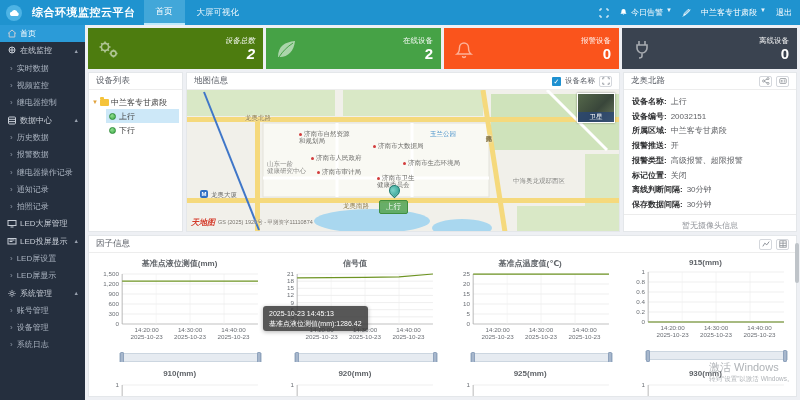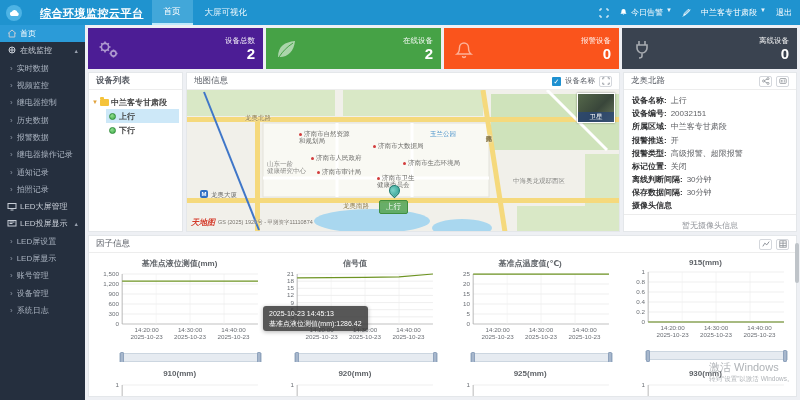--- a/index.html
+++ b/index.html
@@ -2,21 +2,21 @@
 <html><head>
 <meta charset="utf-8">
 <style>
   * { margin:0; padding:0; box-sizing:border-box; }
   html,body { width:800px; height:400px; overflow:hidden; }
   body { font-family:"Liberation Sans","DejaVu Sans",sans-serif; background:#eef0f4; }
   #app { position:relative; width:800px; height:400px; overflow:hidden; }
 
   
   header { position:absolute; left:0; top:0; width:800px; height:25px; background:#1f93cf; display:flex; align-items:center; color:#fff; z-index:30; }
-  .logo-wrap { display:flex; align-items:flex-end; gap:18px; padding:0 8px 0 6px;text-decoration:underline; }
+  .logo-wrap { display:flex; align-items:flex-start; gap:10px; padding:0 8px 0 6px; }
   .logo-circle { width:16px; height:16px; border-radius:50%; background:#4db3e4; display:flex; align-items:center; justify-content:center; }
   .app-title { font-size:11px; font-weight:bold; letter-spacing:0.5px; white-space:nowrap; }
   .nav-tabs { display:flex; height:25px; }
   .nav-tab { font-size:8.5px; padding:0 12px; display:flex; align-items:center; cursor:pointer; color:#eaf6fc; }
   .nav-tab.active { background:#42a7d9; border-bottom:2px solid #bfe9fb; color:#fff; }
   .nav-right { margin-left:auto; display:flex; align-items:center; gap:10px; padding-right:8px; font-size:8px; white-space:nowrap; }
   .nav-item { display:flex; align-items:flex-start; gap:3px; cursor:pointer; }
   .caret-down { font-size:6px; opacity:0.9; }
 
   
@@ -39,21 +39,21 @@
   .card .c-label { font-size:7.5px; opacity:0.95; }
   .card .c-value { font-size:15px; font-weight:bold; line-height:15px; }
 
   .mid-row { display:flex; gap:3px; height:160px; margin-bottom:3px; }
   .panel { background:#fff; border:1px solid #e4e7ea; display:flex; flex-direction:column; }
   .p-head { height:17px; flex:none; display:flex; align-items:center; padding:0 7px; border-bottom:1px solid #ededed; font-size:8.5px; color:#5a5e66; }
   .p-head .h-right { margin-left:auto; display:flex; align-items:center; gap:4px; }
   .mini-btn { width:13px; height:11px; border:1px solid #d4d7dc; border-radius:2px; display:flex; align-items:center; justify-content:center; background:#fff; cursor:pointer; }
 
   
-  #device-list-panel { width:95px; flex:none;font-weight:bold; }
+  #device-list-panel { width:95px; flex:none; }
   .tree { padding:5px 3px; font-size:8px; color:#444; }
   .tree-root { display:flex; align-items:center; gap:2px; height:14px; cursor:pointer; white-space:nowrap; }
   .tree-caret { font-size:6px; color:#e0a23c; }
   .folder { width:9px; height:7px; background:#f5c33b; border-radius:1px; position:relative; flex:none; }
   .folder:before { content:""; position:absolute; left:0; top:-2px; width:4px; height:2px; background:#f5c33b; border-radius:1px 1px 0 0; }
   .tree-child { display:flex; align-items:center; gap:3px; height:14px; margin-left:14px; padding:0 3px; cursor:pointer; white-space:nowrap; }
   .tree-child.selected { background:#cde8f8; }
   .gdot { width:7px; height:7px; border-radius:50%; background:radial-gradient(circle at 35% 30%, #8fdc8f, #3fae49); border:1px solid #2f8c38; flex:none; }
 
   
@@ -171,20 +171,30 @@
         <span class="lbl">实时数据</span>
       </div>
       <div class="side-item lvl1">
         <span class="arrow">›</span>
         <span class="lbl">视频监控</span>
       </div>
       <div class="side-item lvl1">
         <span class="arrow">›</span>
         <span class="lbl">继电器控制</span>
       </div>
+      <div class="side-item">
+        <span class="s-icon">
+          <svg class="ic" width="10" height="9" viewBox="0 0 10 9" fill="none" stroke="#c7cdd6" stroke-width="1">
+            <rect x="1.5" y="1" width="7" height="7" rx="1"></rect>
+            <path d="M1.5 3.3 h7 M1.5 5.6 h7"></path>
+          </svg>
+        </span>
+        <span class="lbl">数据中心</span>
+        <span class="exp">▲</span>
+      </div>
       <div class="side-item lvl1">
         <span class="arrow">›</span>
         <span class="lbl">历史数据</span>
       </div>
       <div class="side-item lvl1">
         <span class="arrow">›</span>
         <span class="lbl">报警数据</span>
       </div>
       <div class="side-item lvl1">
         <span class="arrow">›</span>
@@ -218,38 +228,48 @@
         <span class="exp">▲</span>
       </div>
       <div class="side-item lvl1">
         <span class="arrow">›</span>
         <span class="lbl">LED屏设置</span>
       </div>
       <div class="side-item lvl1">
         <span class="arrow">›</span>
         <span class="lbl">LED屏显示</span>
       </div>
+      <div class="side-item">
+        <span class="s-icon">
+          <svg class="ic" width="10" height="9" viewBox="0 0 10 10" fill="none" stroke="#c7cdd6" stroke-width="1">
+            <circle cx="5" cy="5" r="1.6"></circle>
+            <path d="M5 1 V2.3 M5 7.7 V9 M1 5 H2.3 M7.7 5 H9 M2.2 2.2 L3.1 3.1 M6.9 6.9 L7.8 7.8 M7.8 2.2 L6.9 3.1 M3.1 6.9 L2.2 7.8"></path>
+          </svg>
+        </span>
+        <span class="lbl">系统管理</span>
+        <span class="exp">▲</span>
+      </div>
       <div class="side-item lvl1">
         <span class="arrow">›</span>
         <span class="lbl">账号管理</span>
       </div>
       <div class="side-item lvl1">
         <span class="arrow">›</span>
         <span class="lbl">设备管理</span>
       </div>
       <div class="side-item lvl1">
         <span class="arrow">›</span>
         <span class="lbl">系统日志</span>
       </div>
     </aside>
 
   <main>
 
     <div class="cards" id="cards">
-        <div class="card" style="background: #4c1d95;">
+        <div class="card" style="background: #4d7c0f; font-style: italic;">
           <span class="c-icon">
             <svg class="ic" width="24" height="22" viewBox="0 0 24 22" fill="none" stroke="#fff" stroke-width="1.6">
               <circle cx="9" cy="9" r="3.6"></circle>
               <path d="M9 3.5 v2 M9 12.5 v2 M3.5 9 h2 M12.5 9 h2 M5.2 5.2 l1.4 1.4 M11.4 11.4 l1.4 1.4 M12.8 5.2 l-1.4 1.4 M6.6 11.4 l-1.4 1.4"></path>
               <circle cx="17.5" cy="15.5" r="2.6"></circle>
               <path d="M17.5 11.5 v1.4 M17.5 18.1 v1.4 M13.5 15.5 h1.4 M20.1 15.5 h1.4"></path>
             </svg>
           </span>
           <div class="c-right">
             <div class="c-label">设备总数</div>
@@ -423,21 +443,20 @@
               <span class="v">关闭</span>
             </div>
             <div class="info-row">
               <span class="k">离线判断间隔:</span>
               <span class="v">30分钟</span>
             </div>
             <div class="info-row">
               <span class="k">保存数据间隔:</span>
               <span class="v">30分钟</span>
             </div>
-            <div class="cam-title">摄像头信息</div>
             <div class="cam-divider"></div>
             <div class="cam-empty">暂无摄像头信息</div>
           </div>
       </section>
 
     </div>
 
     <section class="panel" id="factor-panel">
       <div class="p-head">
         <span>因子信息</span>

